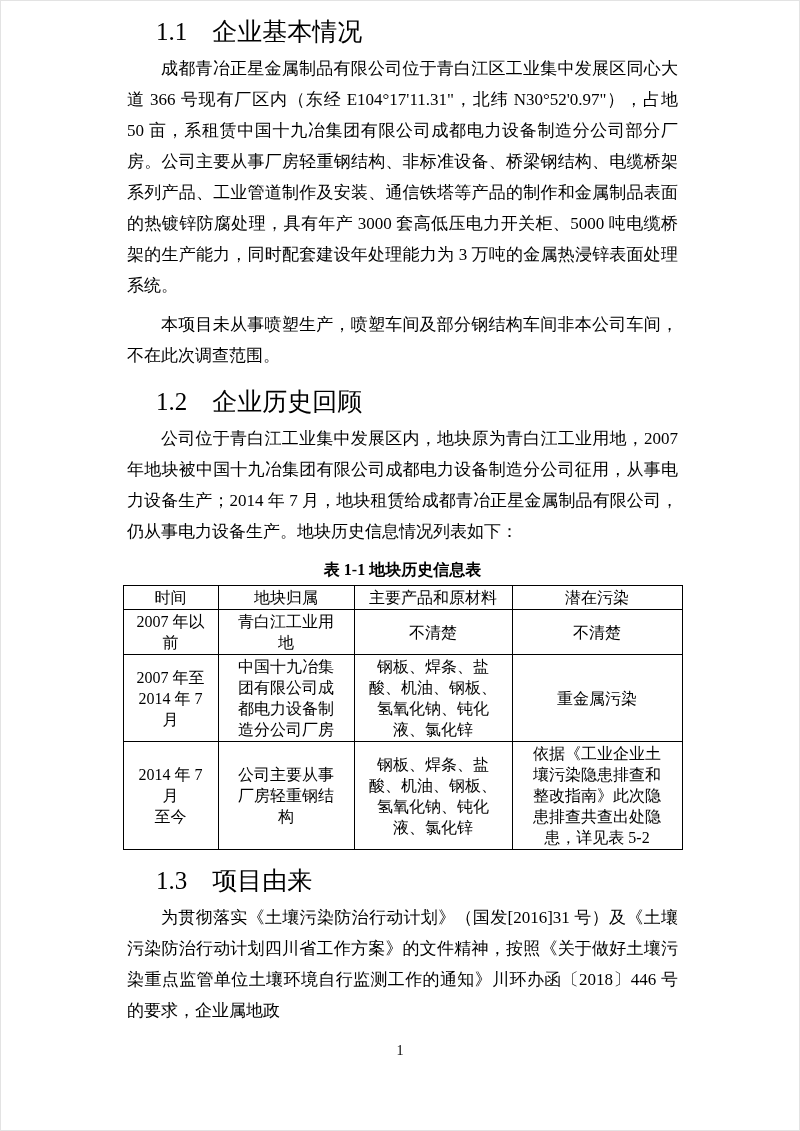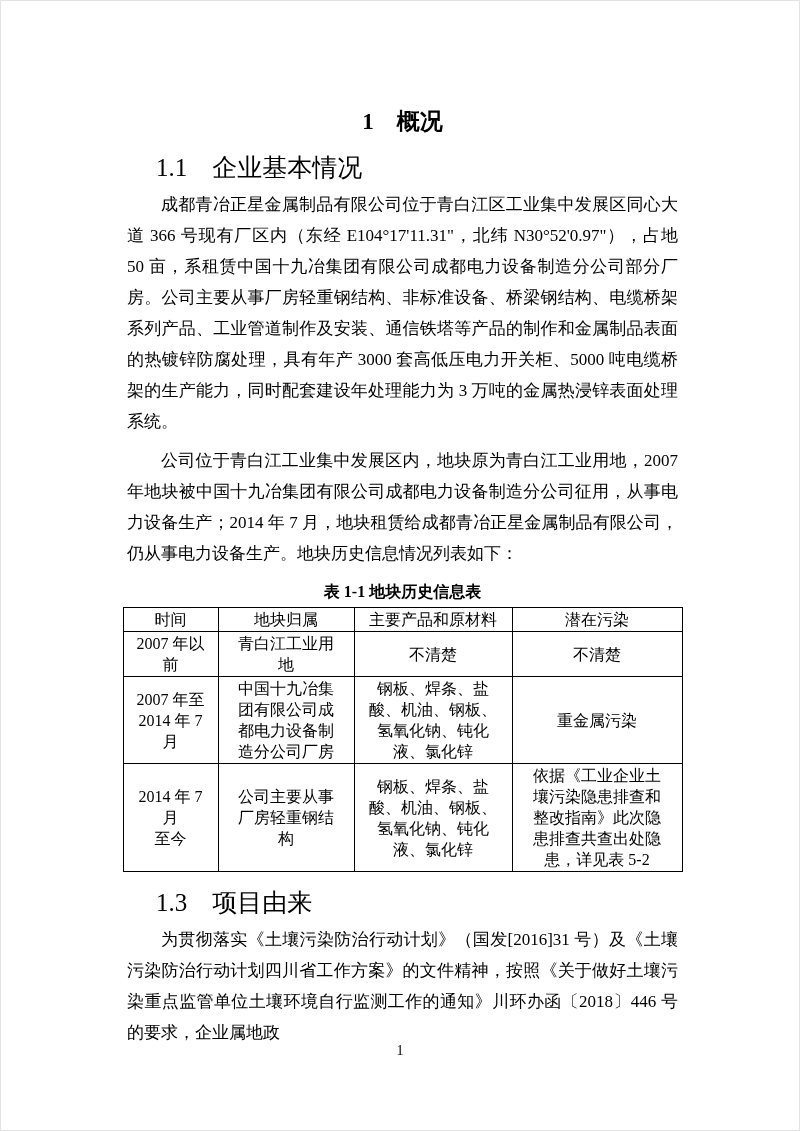--- a/index.html
+++ b/index.html
@@ -76,25 +76,26 @@
     text-align:center;
     font-size:14px;
   }
 </style>
 </head>
 <body>
 
 <div class="page">
   <div class="content">
 
-    <h1 class="doc-title">1　概况</h1>
 
     <h2 class="sec-heading">1.1　企业基本情况</h2>
     <p class="body-para">成都青冶正星金属制品有限公司位于青白江区工业集中发展区同心大道 366 号现有厂区内（东经 E104°17'11.31"，北纬 N30°52'0.97"），占地 50 亩，系租赁中国十九冶集团有限公司成都电力设备制造分公司部分厂房。公司主要从事厂房轻重钢结构、非标准设备、桥梁钢结构、电缆桥架系列产品、工业管道制作及安装、通信铁塔等产品的制作和金属制品表面的热镀锌防腐处理，具有年产 3000 套高低压电力开关柜、5000 吨电缆桥架的生产能力，同时配套建设年处理能力为 3 万吨的金属热浸锌表面处理系统。</p>
+    <p class="body-para">本项目未从事喷塑生产，喷塑车间及部分钢结构车间非本公司车间，不在此次调查范围。</p>
 
+    <h2 class="sec-heading">1.2　企业历史回顾</h2>
     <p class="body-para">公司位于青白江工业集中发展区内，地块原为青白江工业用地，2007 年地块被中国十九冶集团有限公司成都电力设备制造分公司征用，从事电力设备生产；2014 年 7 月，地块租赁给成都青冶正星金属制品有限公司，仍从事电力设备生产。地块历史信息情况列表如下：</p>
 
     <div class="table-caption">表 1-1 地块历史信息表</div>
 
     <table class="info-table">
       <colgroup>
         <col style="width:95px">
         <col style="width:136px">
         <col style="width:158px">
         <col style="width:170px">

